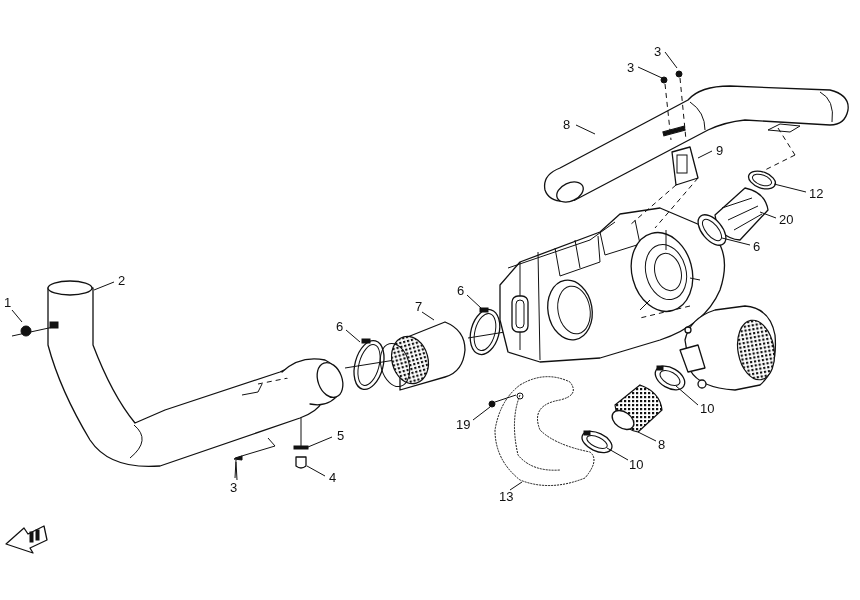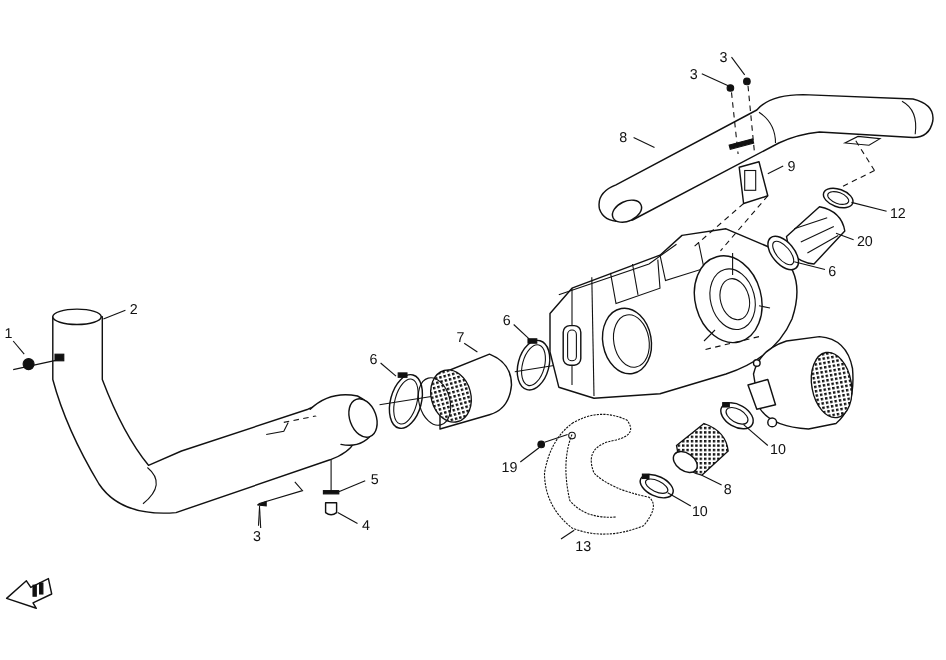--- a/index.html
+++ b/index.html
@@ -216,16 +216,16 @@
   <span class="callout" style="left:336px;top:320px">6</span>
   <span class="callout" style="left:457px;top:284px">6</span>
   <span class="callout" style="left:753px;top:240px">6</span>
   <span class="callout" style="left:415px;top:300px">7</span>
   <span class="callout" style="left:563px;top:118px">8</span>
   <span class="callout" style="left:716px;top:144px">9</span>
   <span class="callout" style="left:700px;top:402px">10</span>
   <span class="callout" style="left:629px;top:458px">10</span>
   <span class="callout" style="left:779px;top:213px">20</span>
   <span class="callout" style="left:658px;top:438px">8</span>
-  <span class="callout" style="left:523px;top:490px">13</span>
+  <span class="callout" style="left:499px;top:490px">13</span>
   <span class="callout" style="left:456px;top:418px">19</span>
   <span class="callout" style="left:809px;top:187px">12</span>
 </div>
 
 </body></html>

